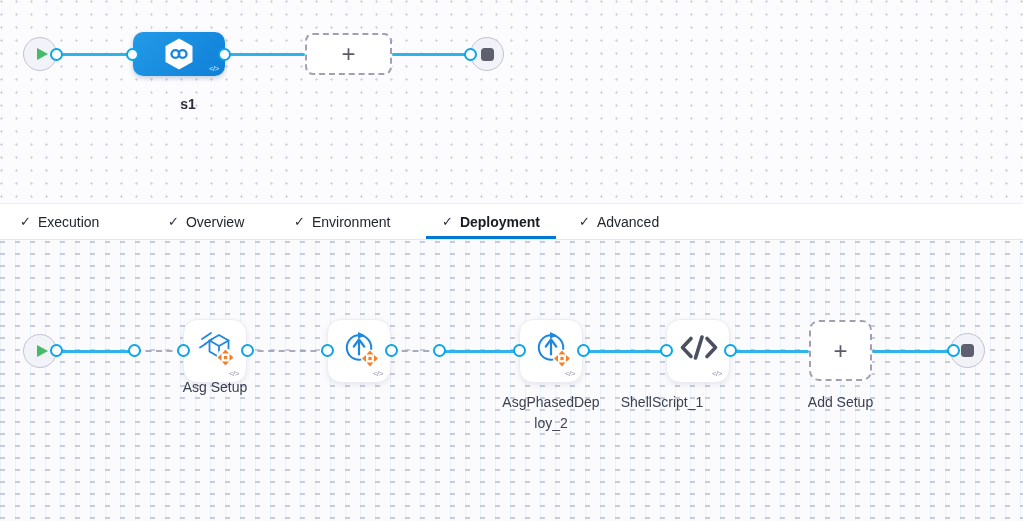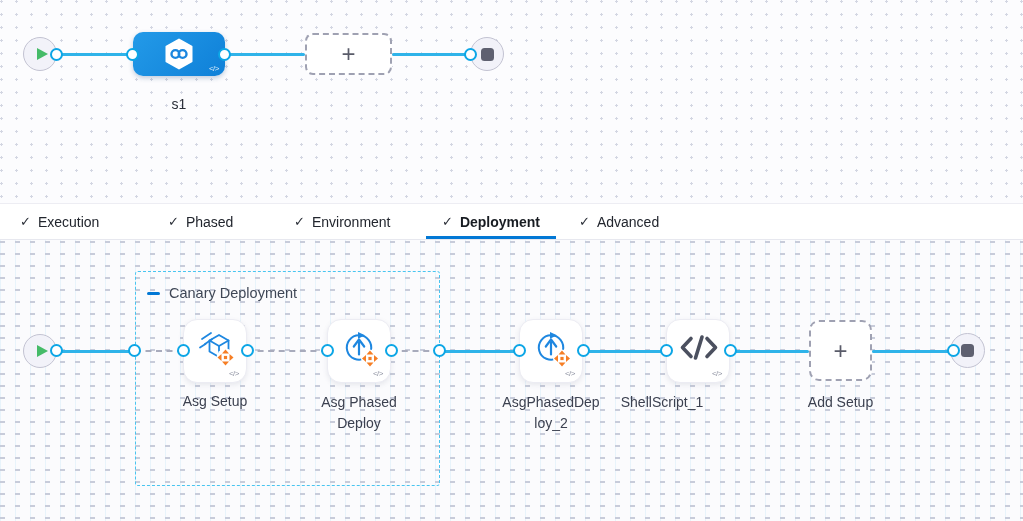--- a/index.html
+++ b/index.html
@@ -104,63 +104,57 @@
     <div id="stage-node">
       <svg width="30" height="32" viewBox="0 0 30 32" style="position:absolute;left:31px;top:6px;">
         <polygon points="15,1.5 27.5,8.5 27.5,23.5 15,30.5 2.5,23.5 2.5,8.5" fill="#ffffff" stroke="#ffffff" stroke-width="2" stroke-linejoin="round"></polygon>
         <circle cx="11.4" cy="16" r="3.9" fill="none" stroke="#1a86df" stroke-width="2.4"></circle>
         <circle cx="18.6" cy="16" r="3.9" fill="none" stroke="#1a86df" stroke-width="2.4"></circle>
       </svg>
       <span class="code-badge">&lt;/&gt;</span>
     </div>
     <div class="port" style="left:126px;top:47.5px;"></div>
     <div class="port" style="left:218px;top:47.5px;"></div>
-    <div class="node-label" style="left:133px;width:92px;top:94px;color:#2a2e38;">s1</div>
+    <div class="node-label" style="left:142px;width:92px;top:94px;color:#2a2e38;font-weight:bold;">s1</div>
 
     <div class="add-box" style="left:305px;top:33px;width:87px;height:42px;border-radius:8px;">
       <span class="plus-glyph">+</span>
     </div>
 
     <div class="port" style="left:464px;top:47.5px;"></div>
     <div class="term-node" style="left:470px;top:37px;">
       <div class="stop-sq"></div>
     </div>
   </div>
 
   <div id="tabbar">
     <div class="tab" style="left:20px;">
       <span class="check">✓</span>
       <span>Execution</span>
     </div>
     <div class="tab" style="left:168px;">
       <span class="check">✓</span>
-      <span>Phased</span>
+      <span>Overview</span>
     </div>
     <div class="tab" style="left:294px;">
       <span class="check">✓</span>
       <span>Environment</span>
     </div>
     <div class="tab active" style="left:426px;">
       <span class="check">✓</span>
       <span>Deployment</span>
     </div>
     <div class="tab" style="left:579px;">
       <span class="check">✓</span>
       <span>Advanced</span>
     </div>
   </div>
 
   <div id="exec-canvas" class="canvas">
 
-    <div id="group-box">
-      <div id="group-header">
-        <div class="minus-bar"></div>
-        <span id="group-title">Canary Deployment</span>
-      </div>
-    </div>
 
     <div class="edge" style="left:57px;top:109.5px;width:78px;"></div>
     <div class="edge" style="left:440px;top:109.5px;width:79px;"></div>
     <div class="edge" style="left:583px;top:109.5px;width:83px;"></div>
     <div class="edge" style="left:730px;top:109.5px;width:79px;"></div>
     <div class="edge" style="left:872px;top:109.5px;width:81px;"></div>
 
     <div class="edge-dashed" style="left:135px;top:110px;width:48px;"></div>
     <div class="edge-dashed" style="left:247px;top:110px;width:80px;"></div>
     <div class="edge-dashed" style="left:391px;top:110px;width:49px;"></div>
@@ -188,42 +182,41 @@
           <path d="M30.5 38.5 L27 34.5 L34 34.5 Z"></path>
           <path d="M22.5 30.5 L26.5 27 L26.5 34 Z"></path>
           <path d="M38.5 30.5 L34.5 27 L34.5 34 Z"></path>
           <rect x="28.9" y="28.9" width="3.2" height="3.2"></rect>
         </g>
       </svg>
       <span class="code-badge">&lt;/&gt;</span>
     </div>
     <div class="port" style="left:176.5px;top:104px;"></div>
     <div class="port" style="left:240.5px;top:104px;"></div>
-    <div class="node-label" style="left:165px;width:100px;top:151px;">Asg Setup</div>
+    <div class="node-label" style="left:165px;width:100px;top:137px;">Asg Setup</div>
 
     <div class="step-node" style="left:327px;">
       <svg width="42" height="42" viewBox="0 0 42 42">
         <path d="M26.1 31.1 A12.2 12.2 0 1 1 31.8 23.7" fill="none" stroke="#1e87e0" stroke-width="2" stroke-linecap="round"></path>
         <polygon points="19,4.9 19,11.7 26,8.3" fill="#1e87e0"></polygon>
         <path d="M20 27.5 L20 15" fill="none" stroke="#1e87e0" stroke-width="2.2" stroke-linecap="round"></path>
         <path d="M14.8 19.5 L20 12.5 L25.2 19.5" fill="none" stroke="#1e87e0" stroke-width="2.2" stroke-linecap="round" stroke-linejoin="round"></path>
         <circle cx="31" cy="31.5" r="9" fill="#ffffff"></circle>
         <g fill="#f67e24">
           <path d="M31 23.5 L27.5 27.5 L34.5 27.5 Z"></path>
           <path d="M31 39.5 L27.5 35.5 L34.5 35.5 Z"></path>
           <path d="M23 31.5 L27 28 L27 35 Z"></path>
           <path d="M39 31.5 L35 28 L35 35 Z"></path>
           <rect x="29.4" y="29.9" width="3.2" height="3.2"></rect>
         </g>
       </svg>
       <span class="code-badge">&lt;/&gt;</span>
     </div>
     <div class="port" style="left:320.5px;top:104px;"></div>
     <div class="port" style="left:384.5px;top:104px;"></div>
-    <div class="node-label" style="left:309px;width:100px;top:152px;">Asg Phased Deploy</div>
 
     <div class="step-node" style="left:519px;">
       <svg width="42" height="42" viewBox="0 0 42 42">
         <path d="M26.1 31.1 A12.2 12.2 0 1 1 31.8 23.7" fill="none" stroke="#1e87e0" stroke-width="2" stroke-linecap="round"></path>
         <polygon points="19,4.9 19,11.7 26,8.3" fill="#1e87e0"></polygon>
         <path d="M20 27.5 L20 15" fill="none" stroke="#1e87e0" stroke-width="2.2" stroke-linecap="round"></path>
         <path d="M14.8 19.5 L20 12.5 L25.2 19.5" fill="none" stroke="#1e87e0" stroke-width="2.2" stroke-linecap="round" stroke-linejoin="round"></path>
         <circle cx="31" cy="31.5" r="9" fill="#ffffff"></circle>
         <g fill="#f67e24">
           <path d="M31 23.5 L27.5 27.5 L34.5 27.5 Z"></path>

